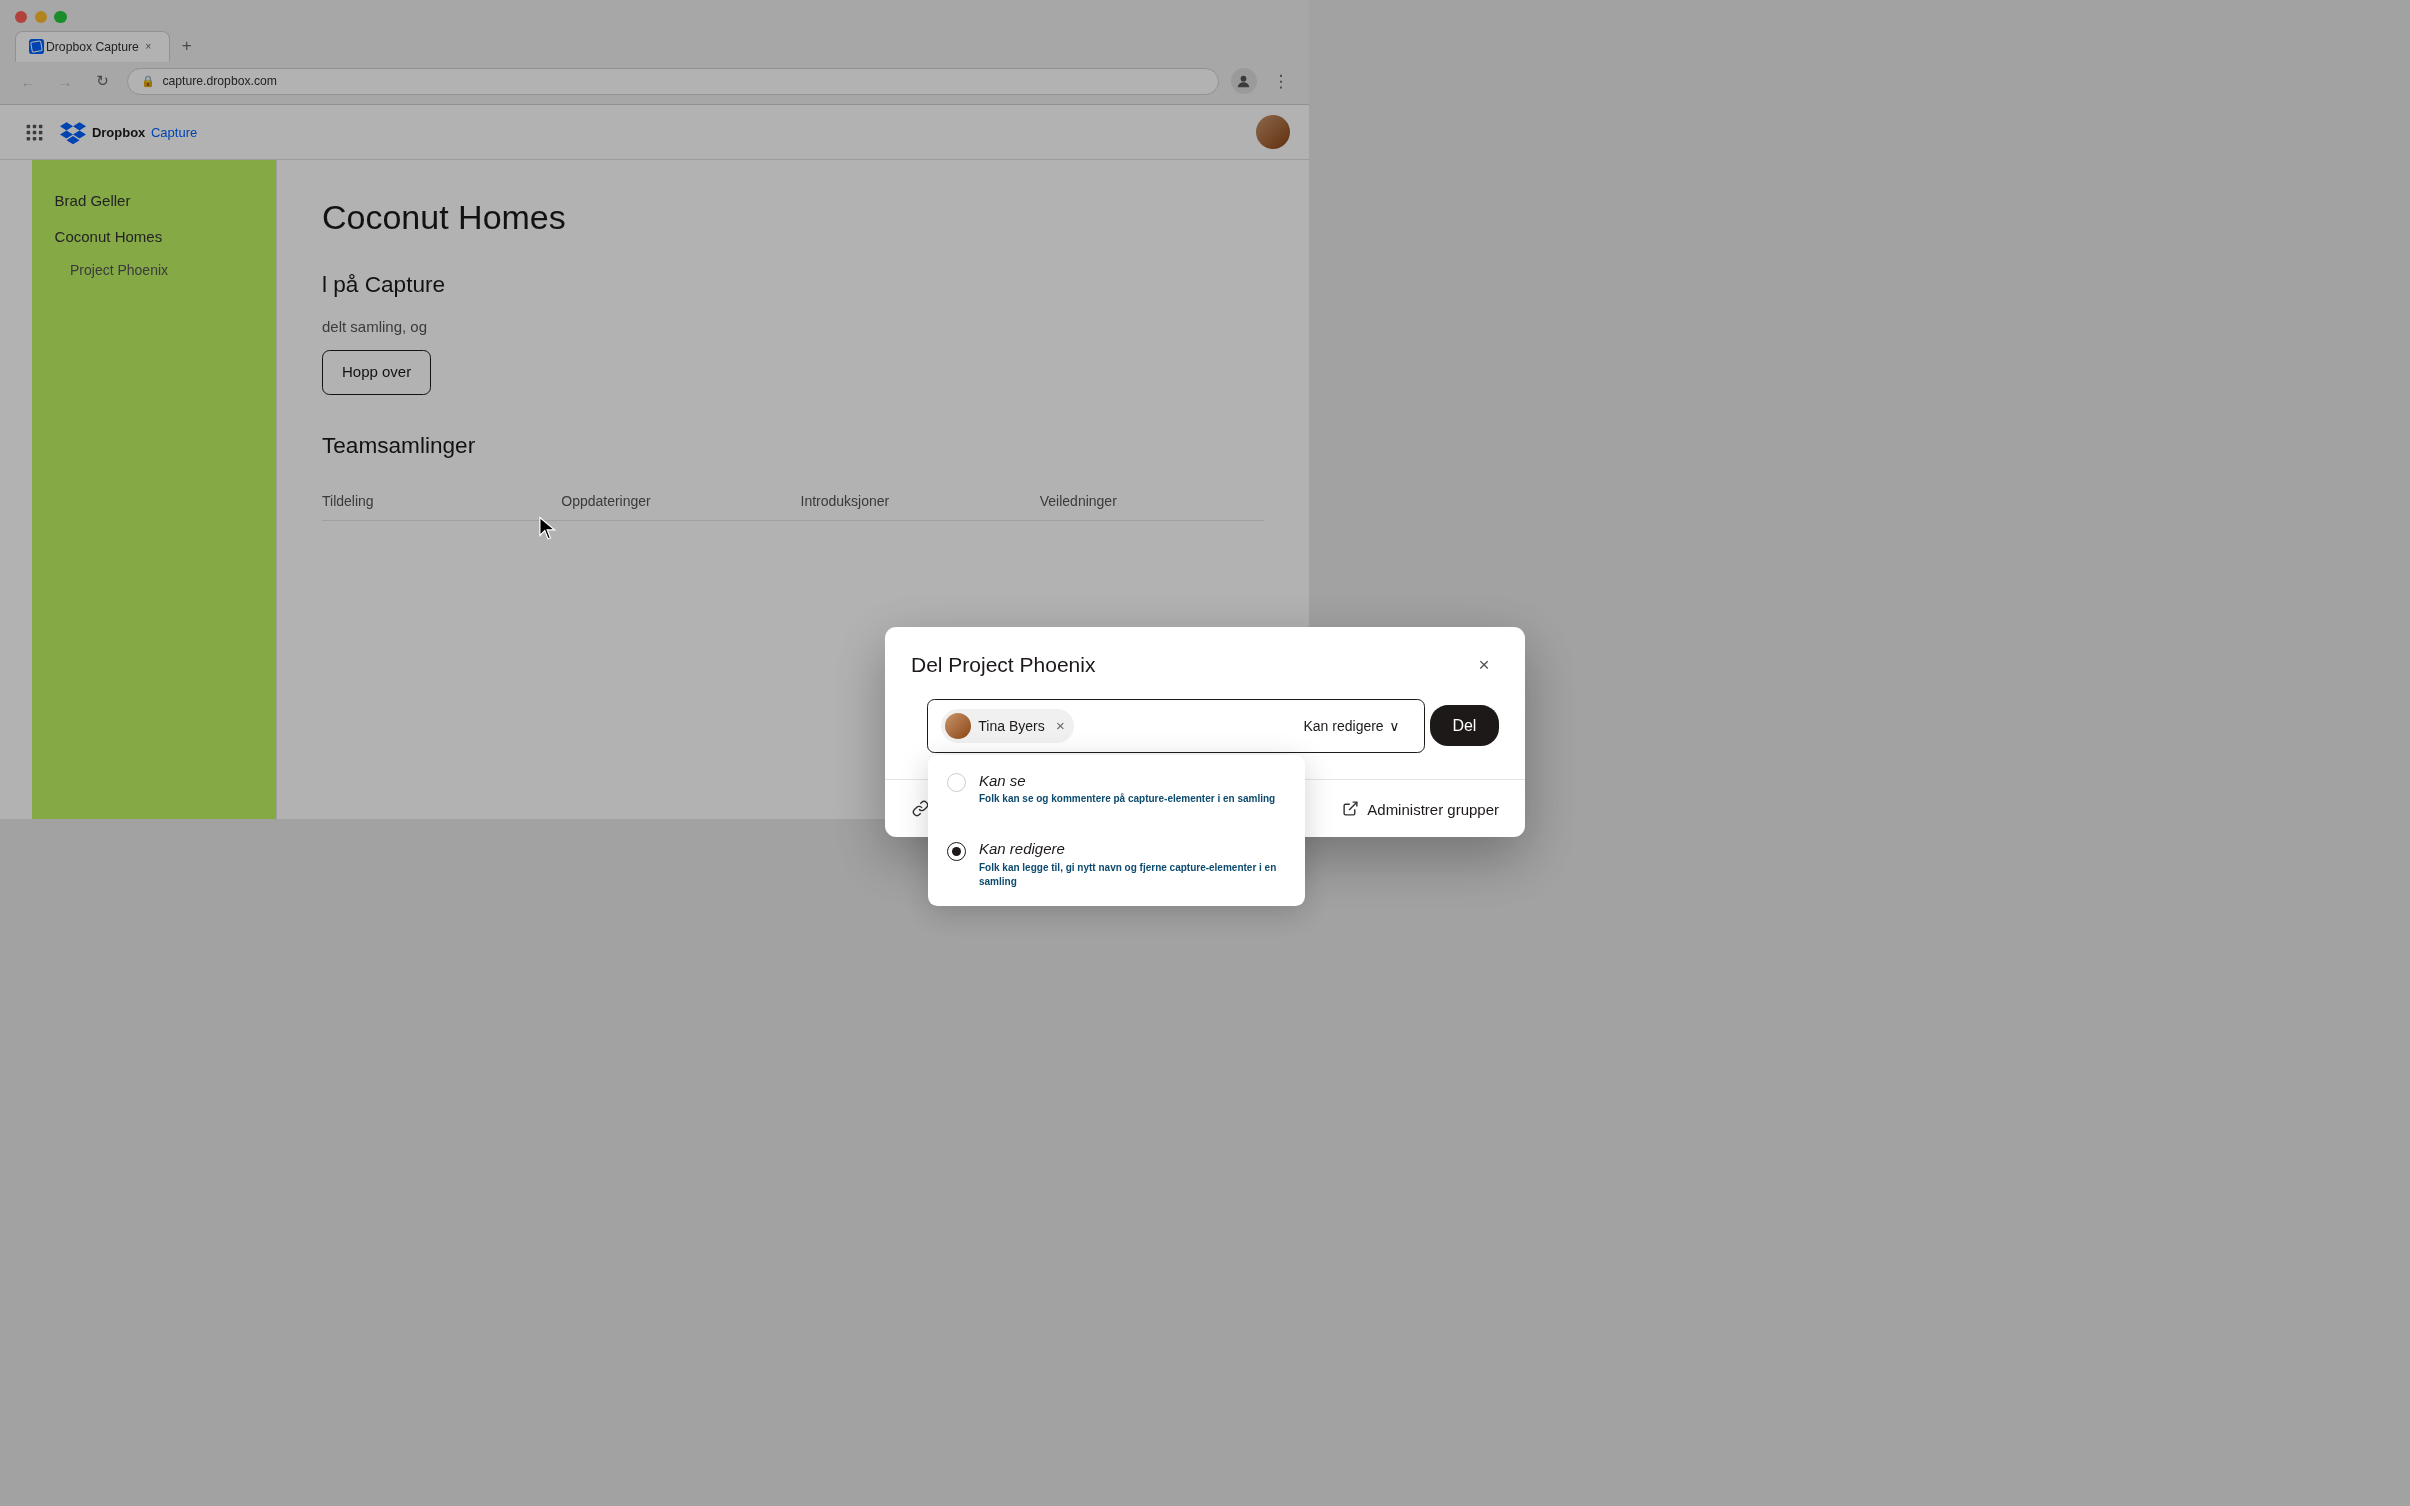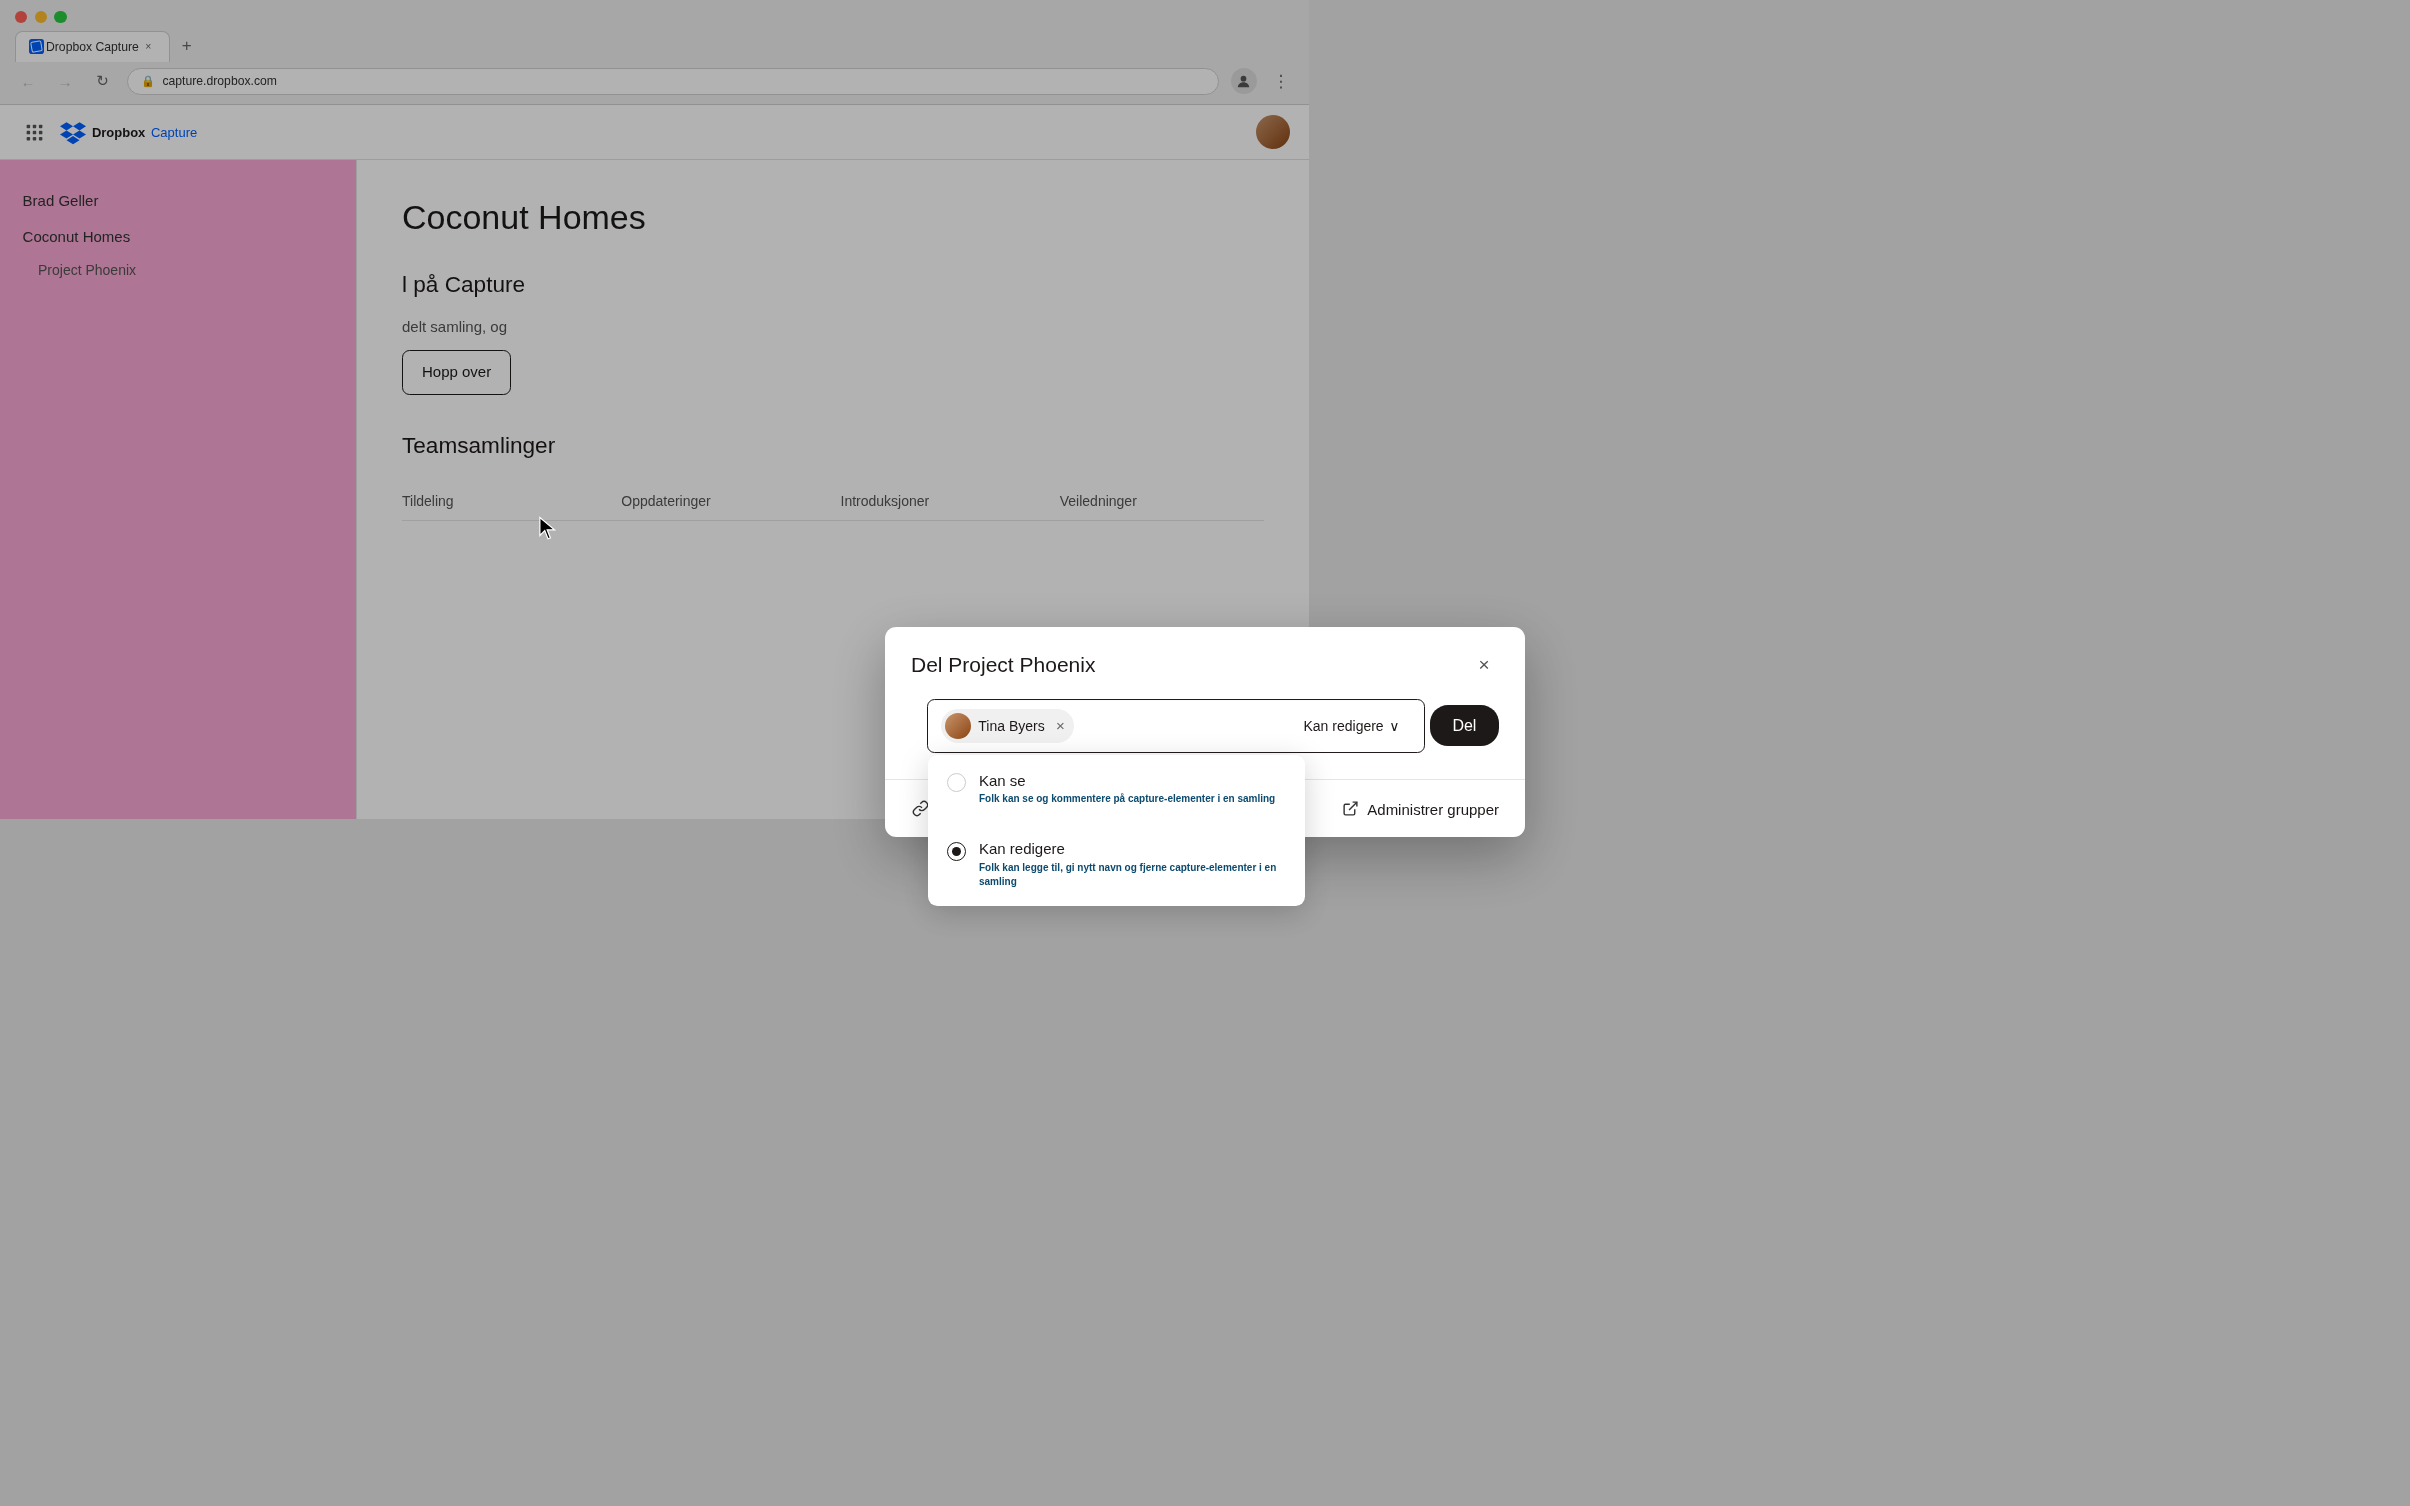--- a/index.html
+++ b/index.html
@@ -184,25 +184,26 @@
 
     
     .main-layout {
       display: flex;
       height: calc(819px - 55px - 94px);
       background: white;
     }
 
     
     .sidebar {
-      width: 357px;
-      background: #f9a8d4;
+      width: 245px;
+      background: #bef264;
       border-right: 0.9px solid #e5e5e5;
       padding: 22.6px 0;
       flex-shrink: 0;
+      margin-left: 32px;
     }
     .sidebar-item {
       padding: 9.4px 22.6px;
       font-size: 15px;
       color: #333;
       cursor: pointer;
     }
     .sidebar-subitem {
       padding: 7.5px 22.6px 7.5px 38px;
       font-size: 14px;
@@ -393,20 +394,21 @@
       height: 9.4px;
       border-radius: 50%;
       background: #1e1919;
     }
     .perm-text { flex: 1; }
     .perm-name {
       font-size: 15px;
       font-weight: 500;
       color: #1e1919;
       margin-bottom: 3.8px;
+      font-style: italic;
     }
     .perm-desc {
       font-size: 10px;
       color: #0c4a6e;
       line-height: 1.4;
       font-weight: bold;
     }
 
     
     .dialog-footer {

